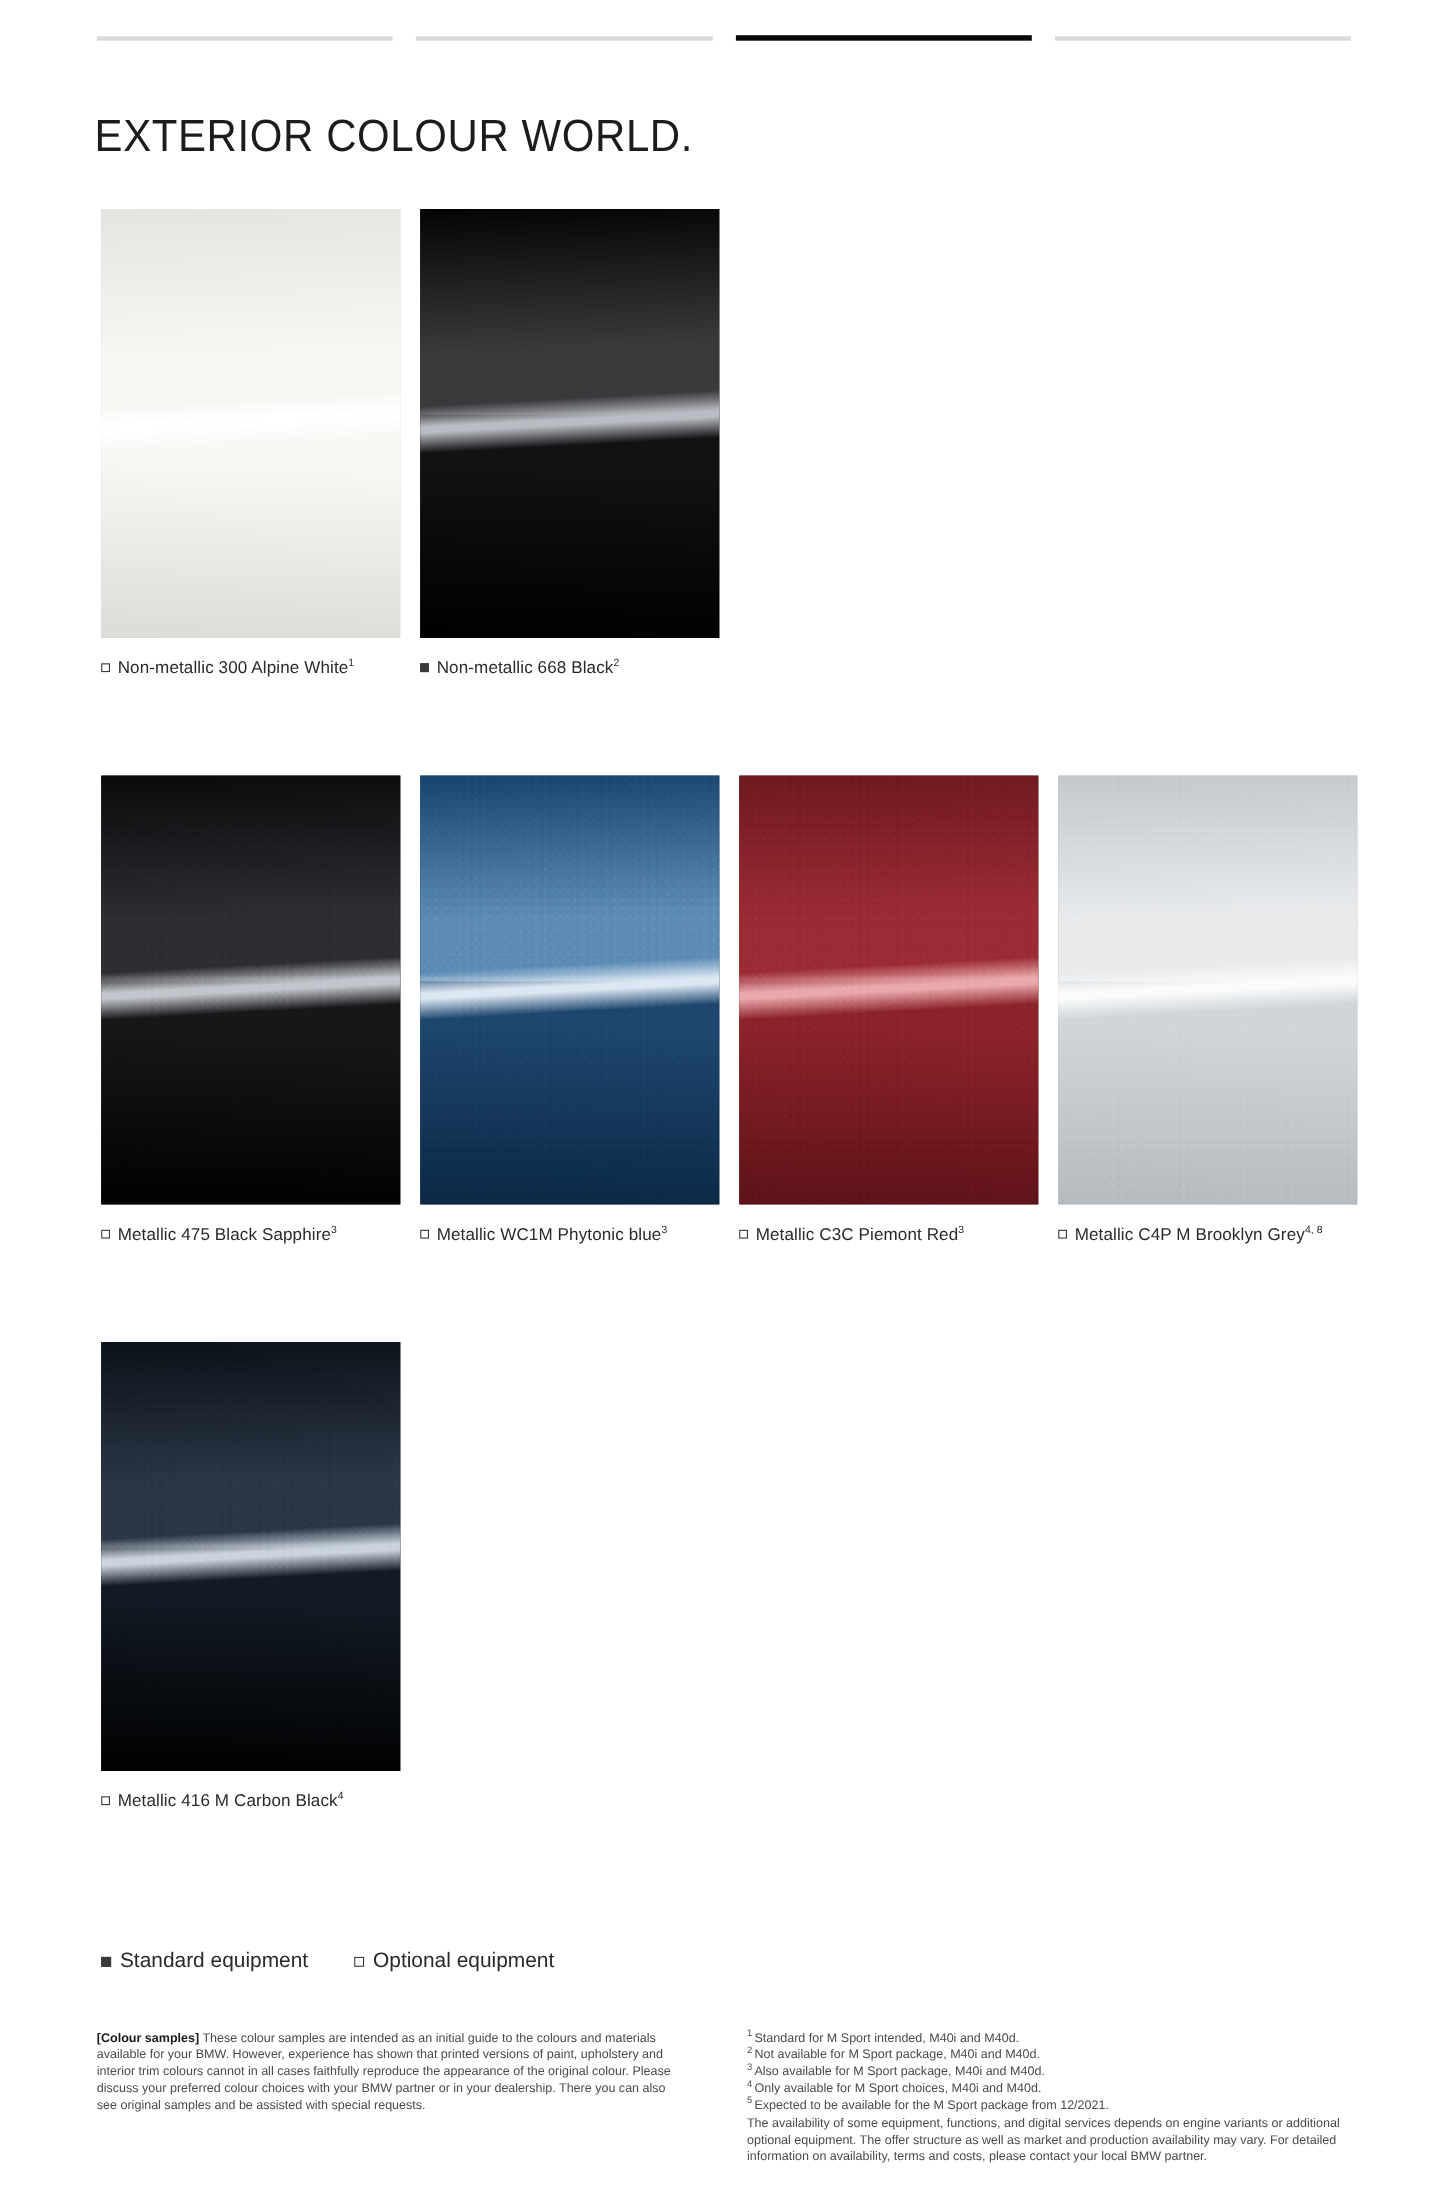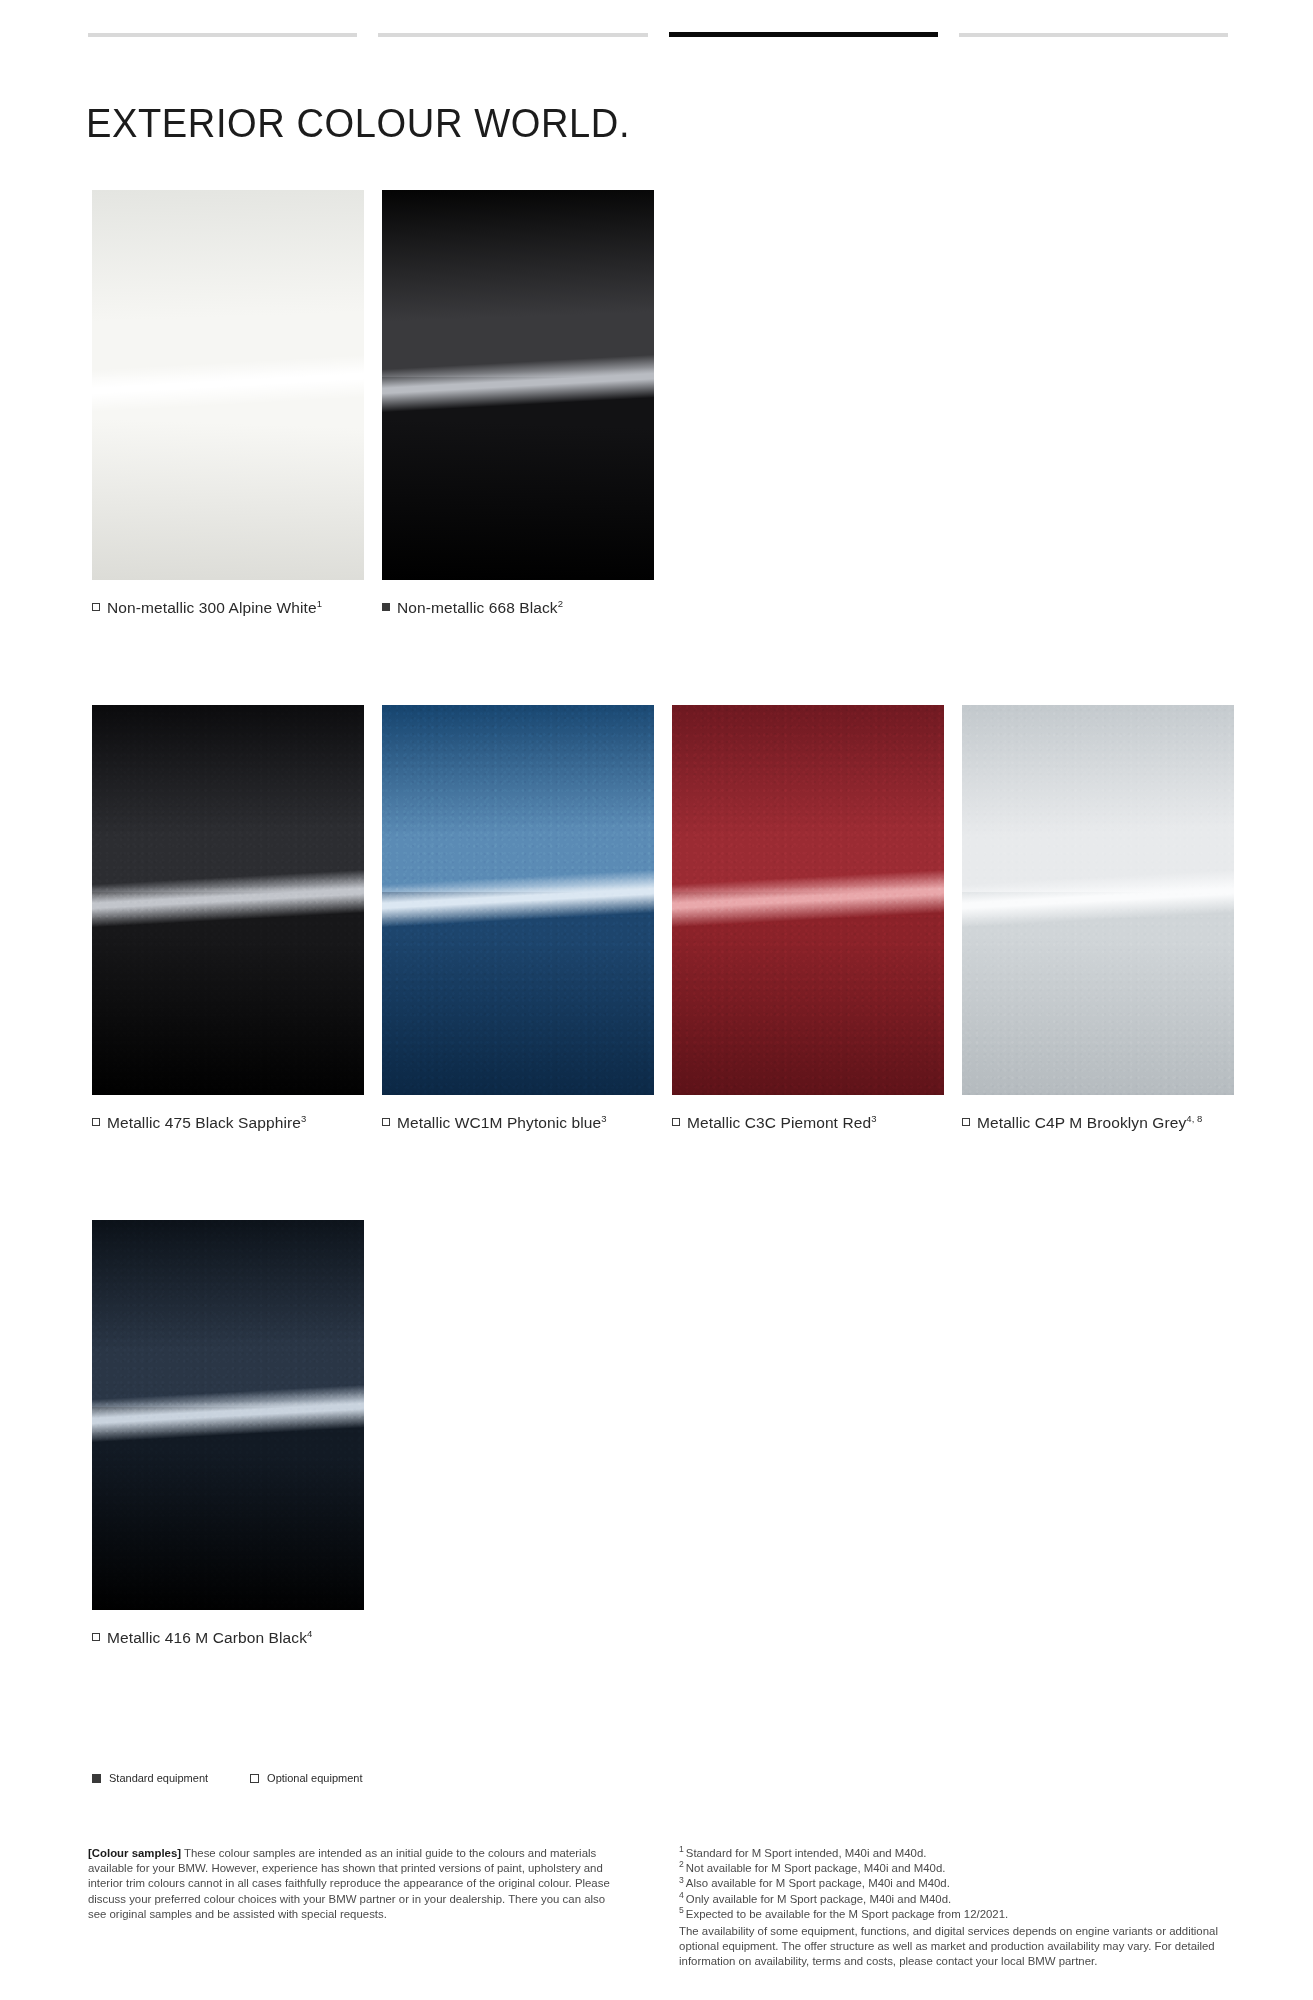--- a/index.html
+++ b/index.html
@@ -153,21 +153,21 @@
 
   .row-gap { height: 87px; }
 
   
   .legend {
     position: absolute;
     left: 92px;
     top: 1772px;
     display: flex;
     gap: 42px;
-    font-size: 11px;
+    font-size: 19px;
     color: #2a2a2a;
   }
   .legend-item {
     display: flex;
     align-items: center;
     gap: 8px;
   }
   .legend-item .marker { margin-top: 0; width: 9px; height: 9px; }
 
   
@@ -317,20 +317,20 @@
 
   <div class="footer">
     <div class="footer-left">
       <b>[Colour samples]</b><span> These colour samples are intended as an initial guide to the colours and materials available for your BMW. However, experience has shown that printed versions of paint, upholstery and interior trim colours cannot in all cases faithfully reproduce the appearance of the original colour. Please discuss your preferred colour choices with your BMW partner or in your dealership. There you can also see original samples and be assisted with special requests.</span>
     </div>
     <div class="footer-right">
       <div>
           <div class="fn-line"><sup>1</sup><span>Standard for M Sport intended, M40i and M40d.</span></div>
           <div class="fn-line"><sup>2</sup><span>Not available for M Sport package, M40i and M40d.</span></div>
           <div class="fn-line"><sup>3</sup><span>Also available for M Sport package, M40i and M40d.</span></div>
-          <div class="fn-line"><sup>4</sup><span>Only available for M Sport package, M40i and M40d.</span></div>
+          <div class="fn-line"><sup>4</sup><span>Only available for M Sport choices, M40i and M40d.</span></div>
           <div class="fn-line"><sup>5</sup><span>Expected to be available for the M Sport package from 12/2021.</span></div>
         </div>
       <div class="fn-para">The availability of some equipment, functions, and digital services depends on engine variants or additional optional equipment. The offer structure as well as market and production availability may vary. For detailed information on availability, terms and costs, please contact your local BMW partner.</div>
     </div>
   </div>
 
 </div>
 
 </body></html>

